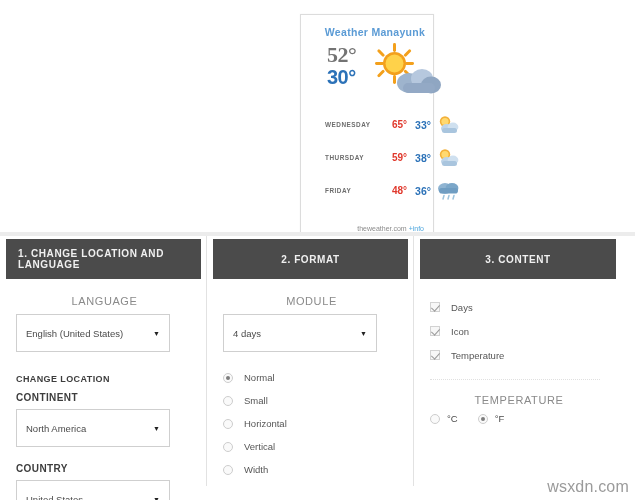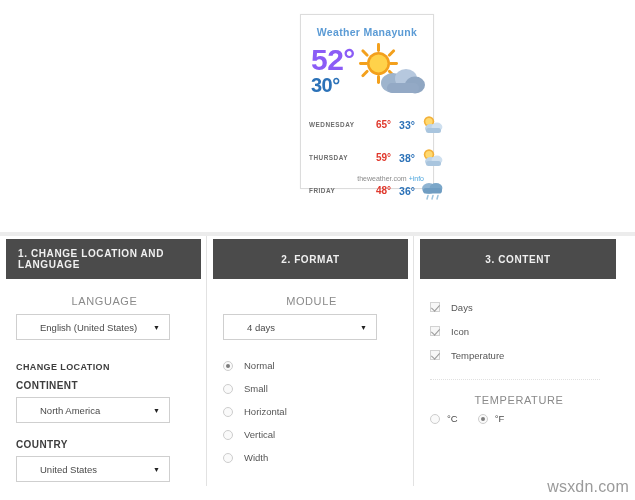--- a/index.html
+++ b/index.html
@@ -14,24 +14,25 @@
   .preview-area {
     position: absolute;
     left: 0; top: 0;
     width: 635px; height: 232px;
     background: #ffffff;
   }
 
   .widget {
     position: absolute;
     left: 300px; top: 14px;
-    width: 134px; height: 175px;
+    width: 134px; height: 225px;
     background: #ffffff;
     border: 1px solid #dcdcdc;
     box-shadow: 0 0 2px rgba(0,0,0,0.04);
+    padding-left: 16px;
   }
 
   .widget-title {
     text-align: center;
     color: #5b9bd5;
     font-size: 10.5px;
     font-weight: bold;
     letter-spacing: 0.3px;
     padding-top: 11px;
   }
@@ -40,24 +41,25 @@
     position: relative;
     height: 62px;
     margin-top: 4px;
   }
   .temp-stack {
     position: absolute;
     left: 10px; top: 2px;
     line-height: 1.04;
   }
   .temp-high {
-    color: #8b5cf6;
-    font-size: 30px;
+    color: #737373;
+    font-size: 22px;
     font-weight: bold;
     letter-spacing: -0.5px;
+    font-family: Liberation Serif, serif;
   }
   .temp-low {
     color: #2c72b8;
     font-size: 20px;
     font-weight: bold;
     letter-spacing: -0.5px;
   }
 
   .big-icon {
     position: absolute;
@@ -164,26 +166,26 @@
     color: #8a8a8a;
     letter-spacing: 0.6px;
     font-weight: normal;
     margin-bottom: 7px;
     text-transform: uppercase;
     text-align: center;
   }
 
   .select {
     position: relative;
-    width: 154px; height: 26px;
+    width: 154px; height: 38px;
     border: 1px solid #cfcfcf;
     background: #fff;
     display: flex;
     align-items: center;
-    padding-left: 23px;
+    padding-left: 9px;
     font-size: 9.5px;
     color: #4a4a4a;
   }
   .select .caret {
     position: absolute;
     right: 9px; top: 50%;
     transform: translateY(-50%);
     font-size: 7px;
     color: #222;
   }

